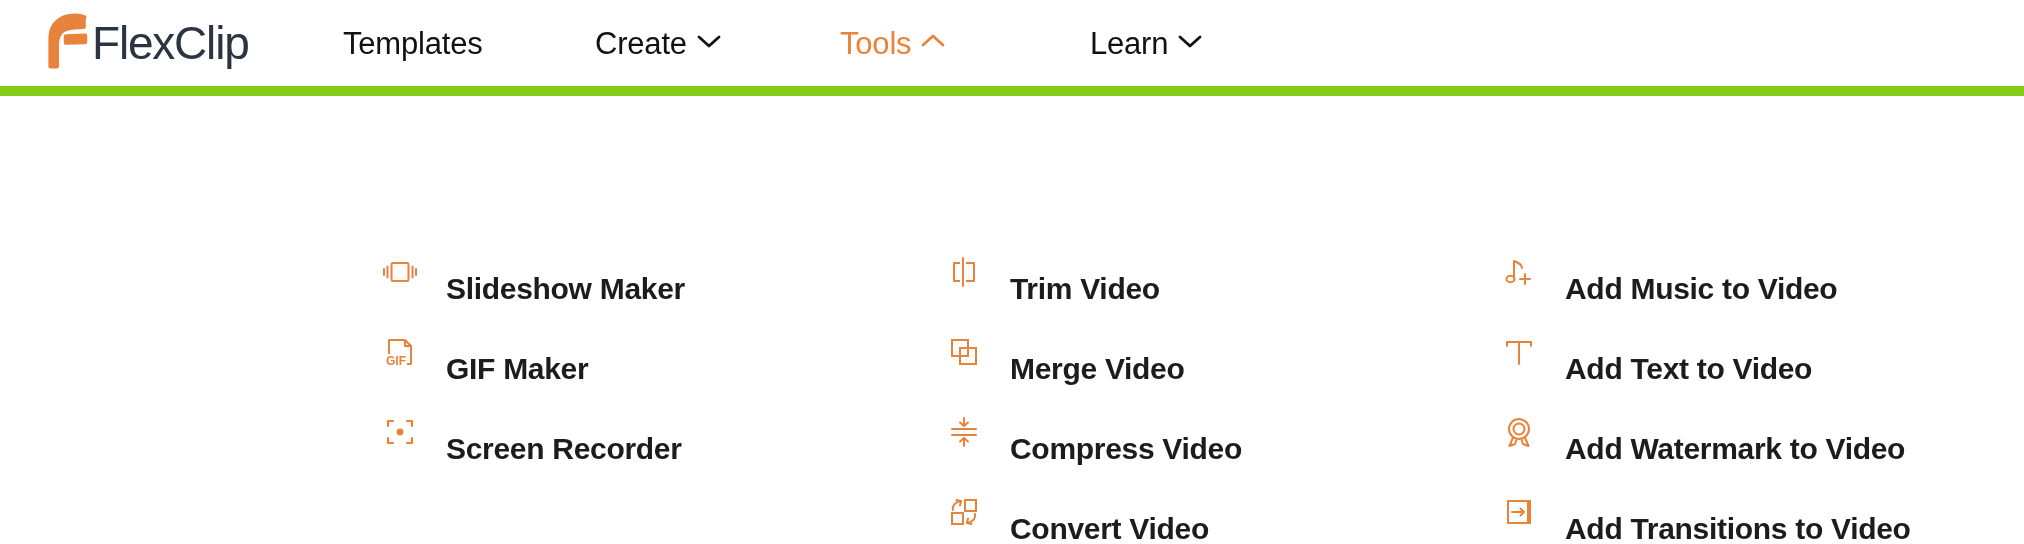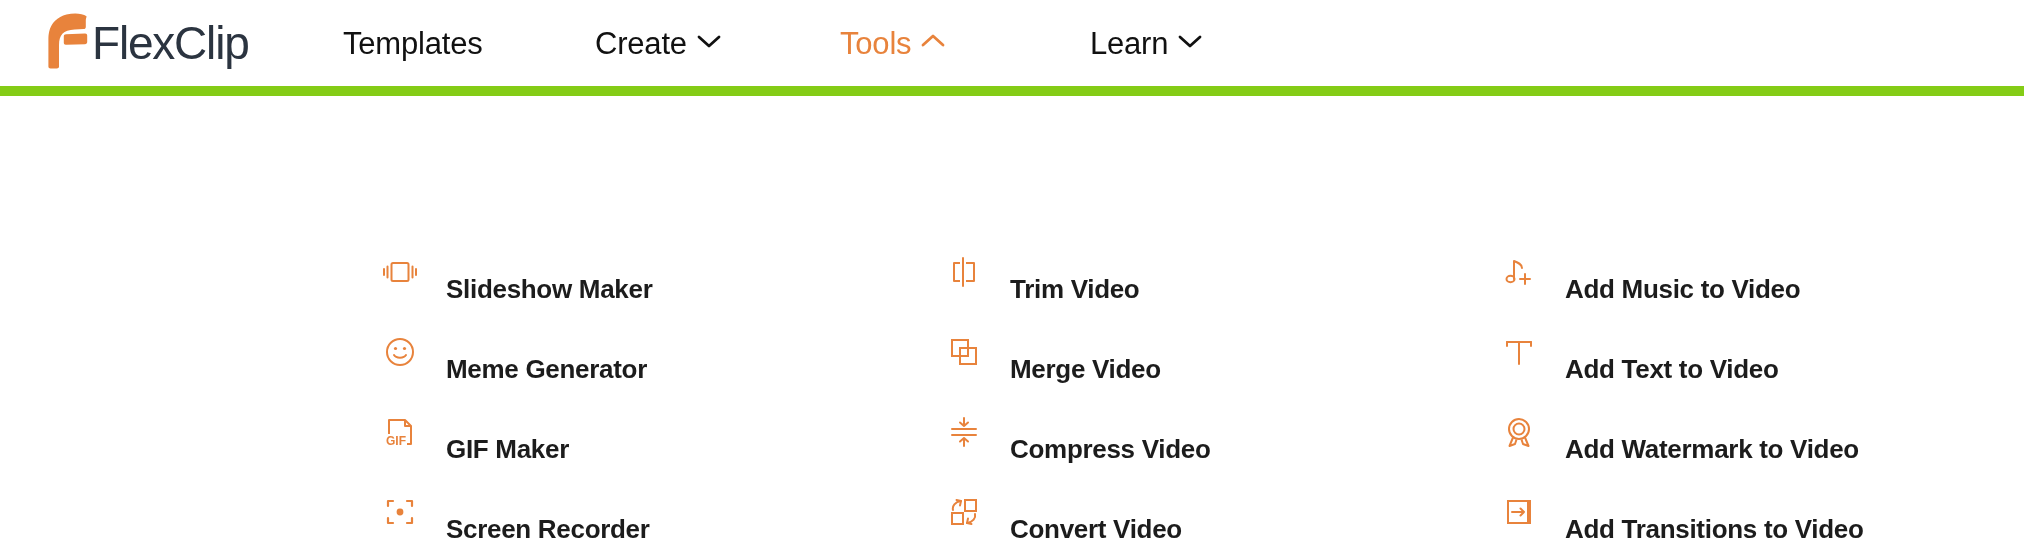--- a/index.html
+++ b/index.html
@@ -106,21 +106,21 @@
   .tool-icon {
     width: 42px;
     height: 42px;
     flex: 0 0 42px;
     display: flex;
     align-items: center;
     justify-content: flex-end;
   }
   .tool-label {
     margin-left: 26px;
-    font-size: 26px;
+    font-size: 30px;
     font-weight: 700;
     color: #1c1c1c;
     letter-spacing: -0.3px;
     white-space: nowrap;
     line-height: 1;
     margin-top: 34px;
   }
 </style>
 </head>
 <body>
@@ -186,31 +186,20 @@
       <div class="tool-item">
         <span class="tool-icon">
           <svg width="40" height="40" viewBox="0 0 40 40">
             <rect x="11.5" y="11" width="17" height="18" rx="1.5" fill="none" stroke="#e8833c" stroke-width="2"></rect>
             <path d="M7.5 14.5 L7.5 25.5 M4 17 L4 23 M32.5 14.5 L32.5 25.5 M36 17 L36 23" stroke="#e8833c" stroke-width="2" stroke-linecap="round"></path>
           </svg>
         </span>
         <span class="tool-label">Slideshow Maker</span>
       </div>
 
-      <div class="tool-item">
-        <span class="tool-icon">
-          <svg width="40" height="40" viewBox="0 0 40 40">
-            <circle cx="20" cy="20" r="13" fill="none" stroke="#e8833c" stroke-width="2"></circle>
-            <circle cx="15.5" cy="16.5" r="1.6" fill="#e8833c"></circle>
-            <circle cx="24.5" cy="16.5" r="1.6" fill="#e8833c"></circle>
-            <path d="M14 23 C16 26.5 24 26.5 26 23" fill="none" stroke="#e8833c" stroke-width="2" stroke-linecap="round"></path>
-          </svg>
-        </span>
-        <span class="tool-label">Meme Generator</span>
-      </div>
 
       <div class="tool-item">
         <span class="tool-icon">
           <svg width="40" height="40" viewBox="0 0 40 40">
             <path d="M9 8 L25 8 L31 14 L31 32 L9 32 Z" fill="none" stroke="#e8833c" stroke-width="2" stroke-linejoin="round"></path>
             <path d="M25 8 L25 14 L31 14" fill="none" stroke="#e8833c" stroke-width="2" stroke-linejoin="round"></path>
             <rect x="5" y="22" width="22" height="13" rx="1" fill="#ffffff"></rect>
             <text x="16" y="33" font-family="Liberation Sans, sans-serif" font-size="12" font-weight="700" fill="#e8833c" text-anchor="middle">GIF</text>
           </svg>
         </span>

